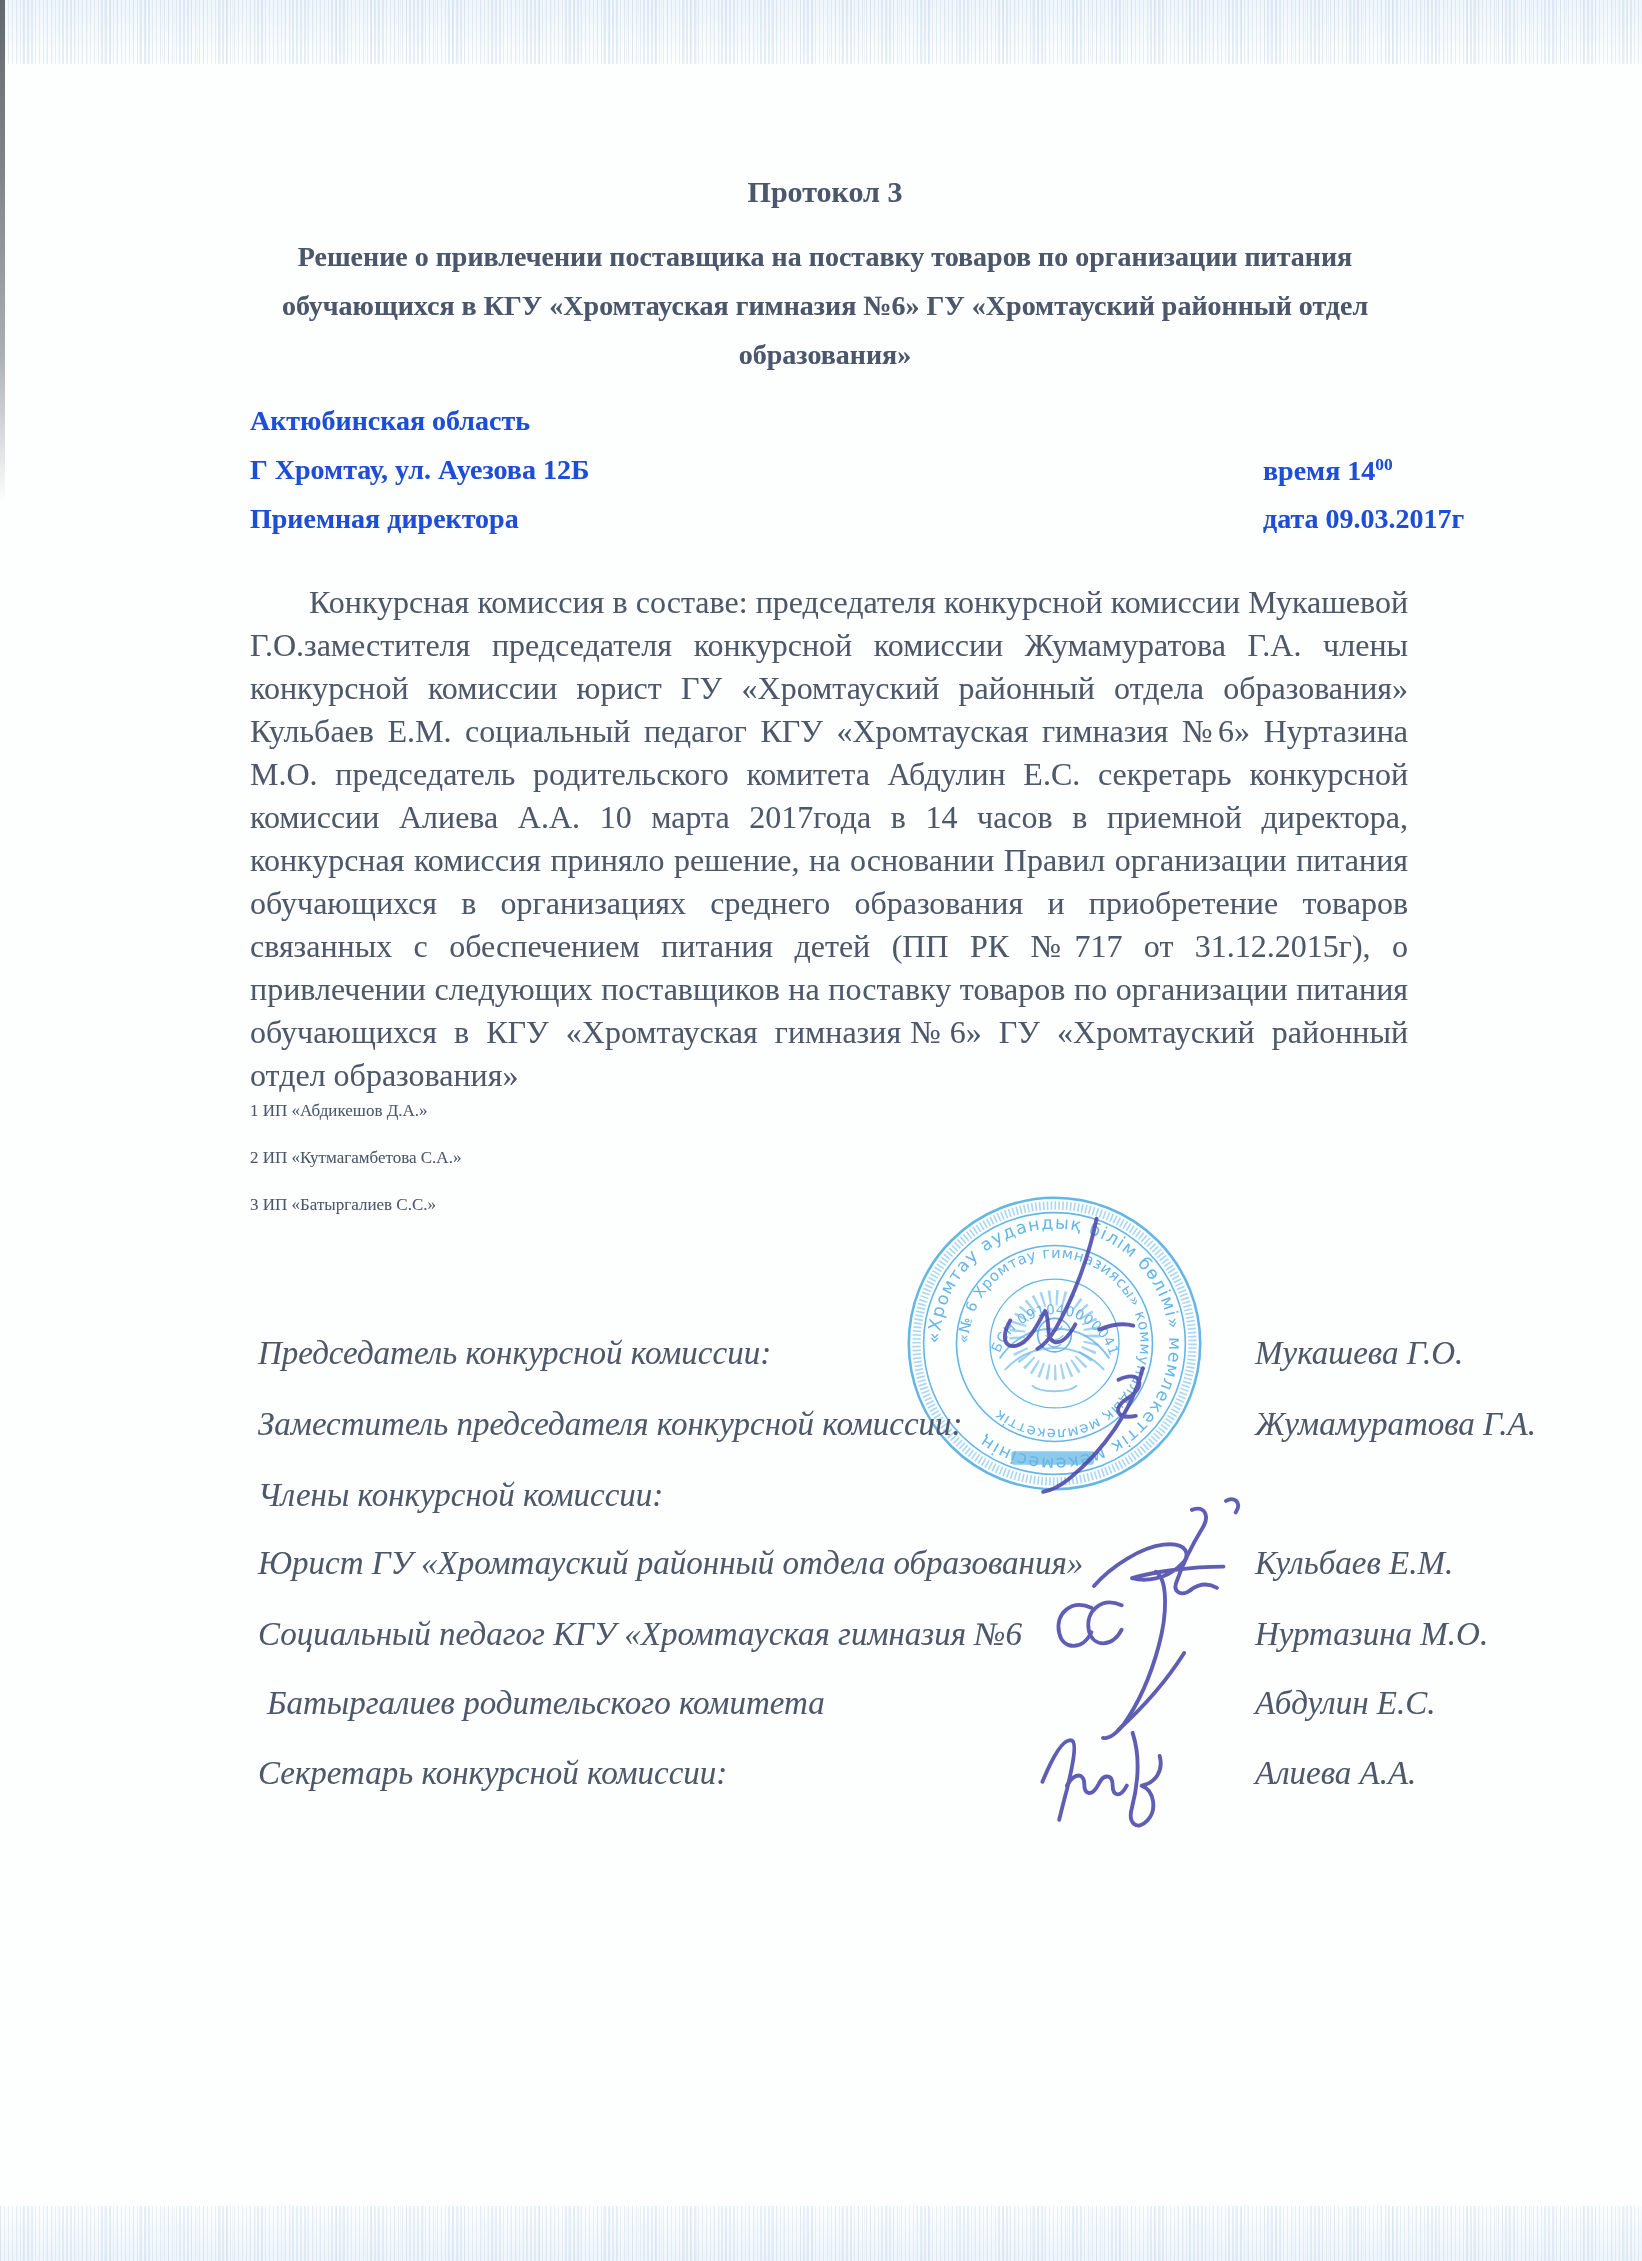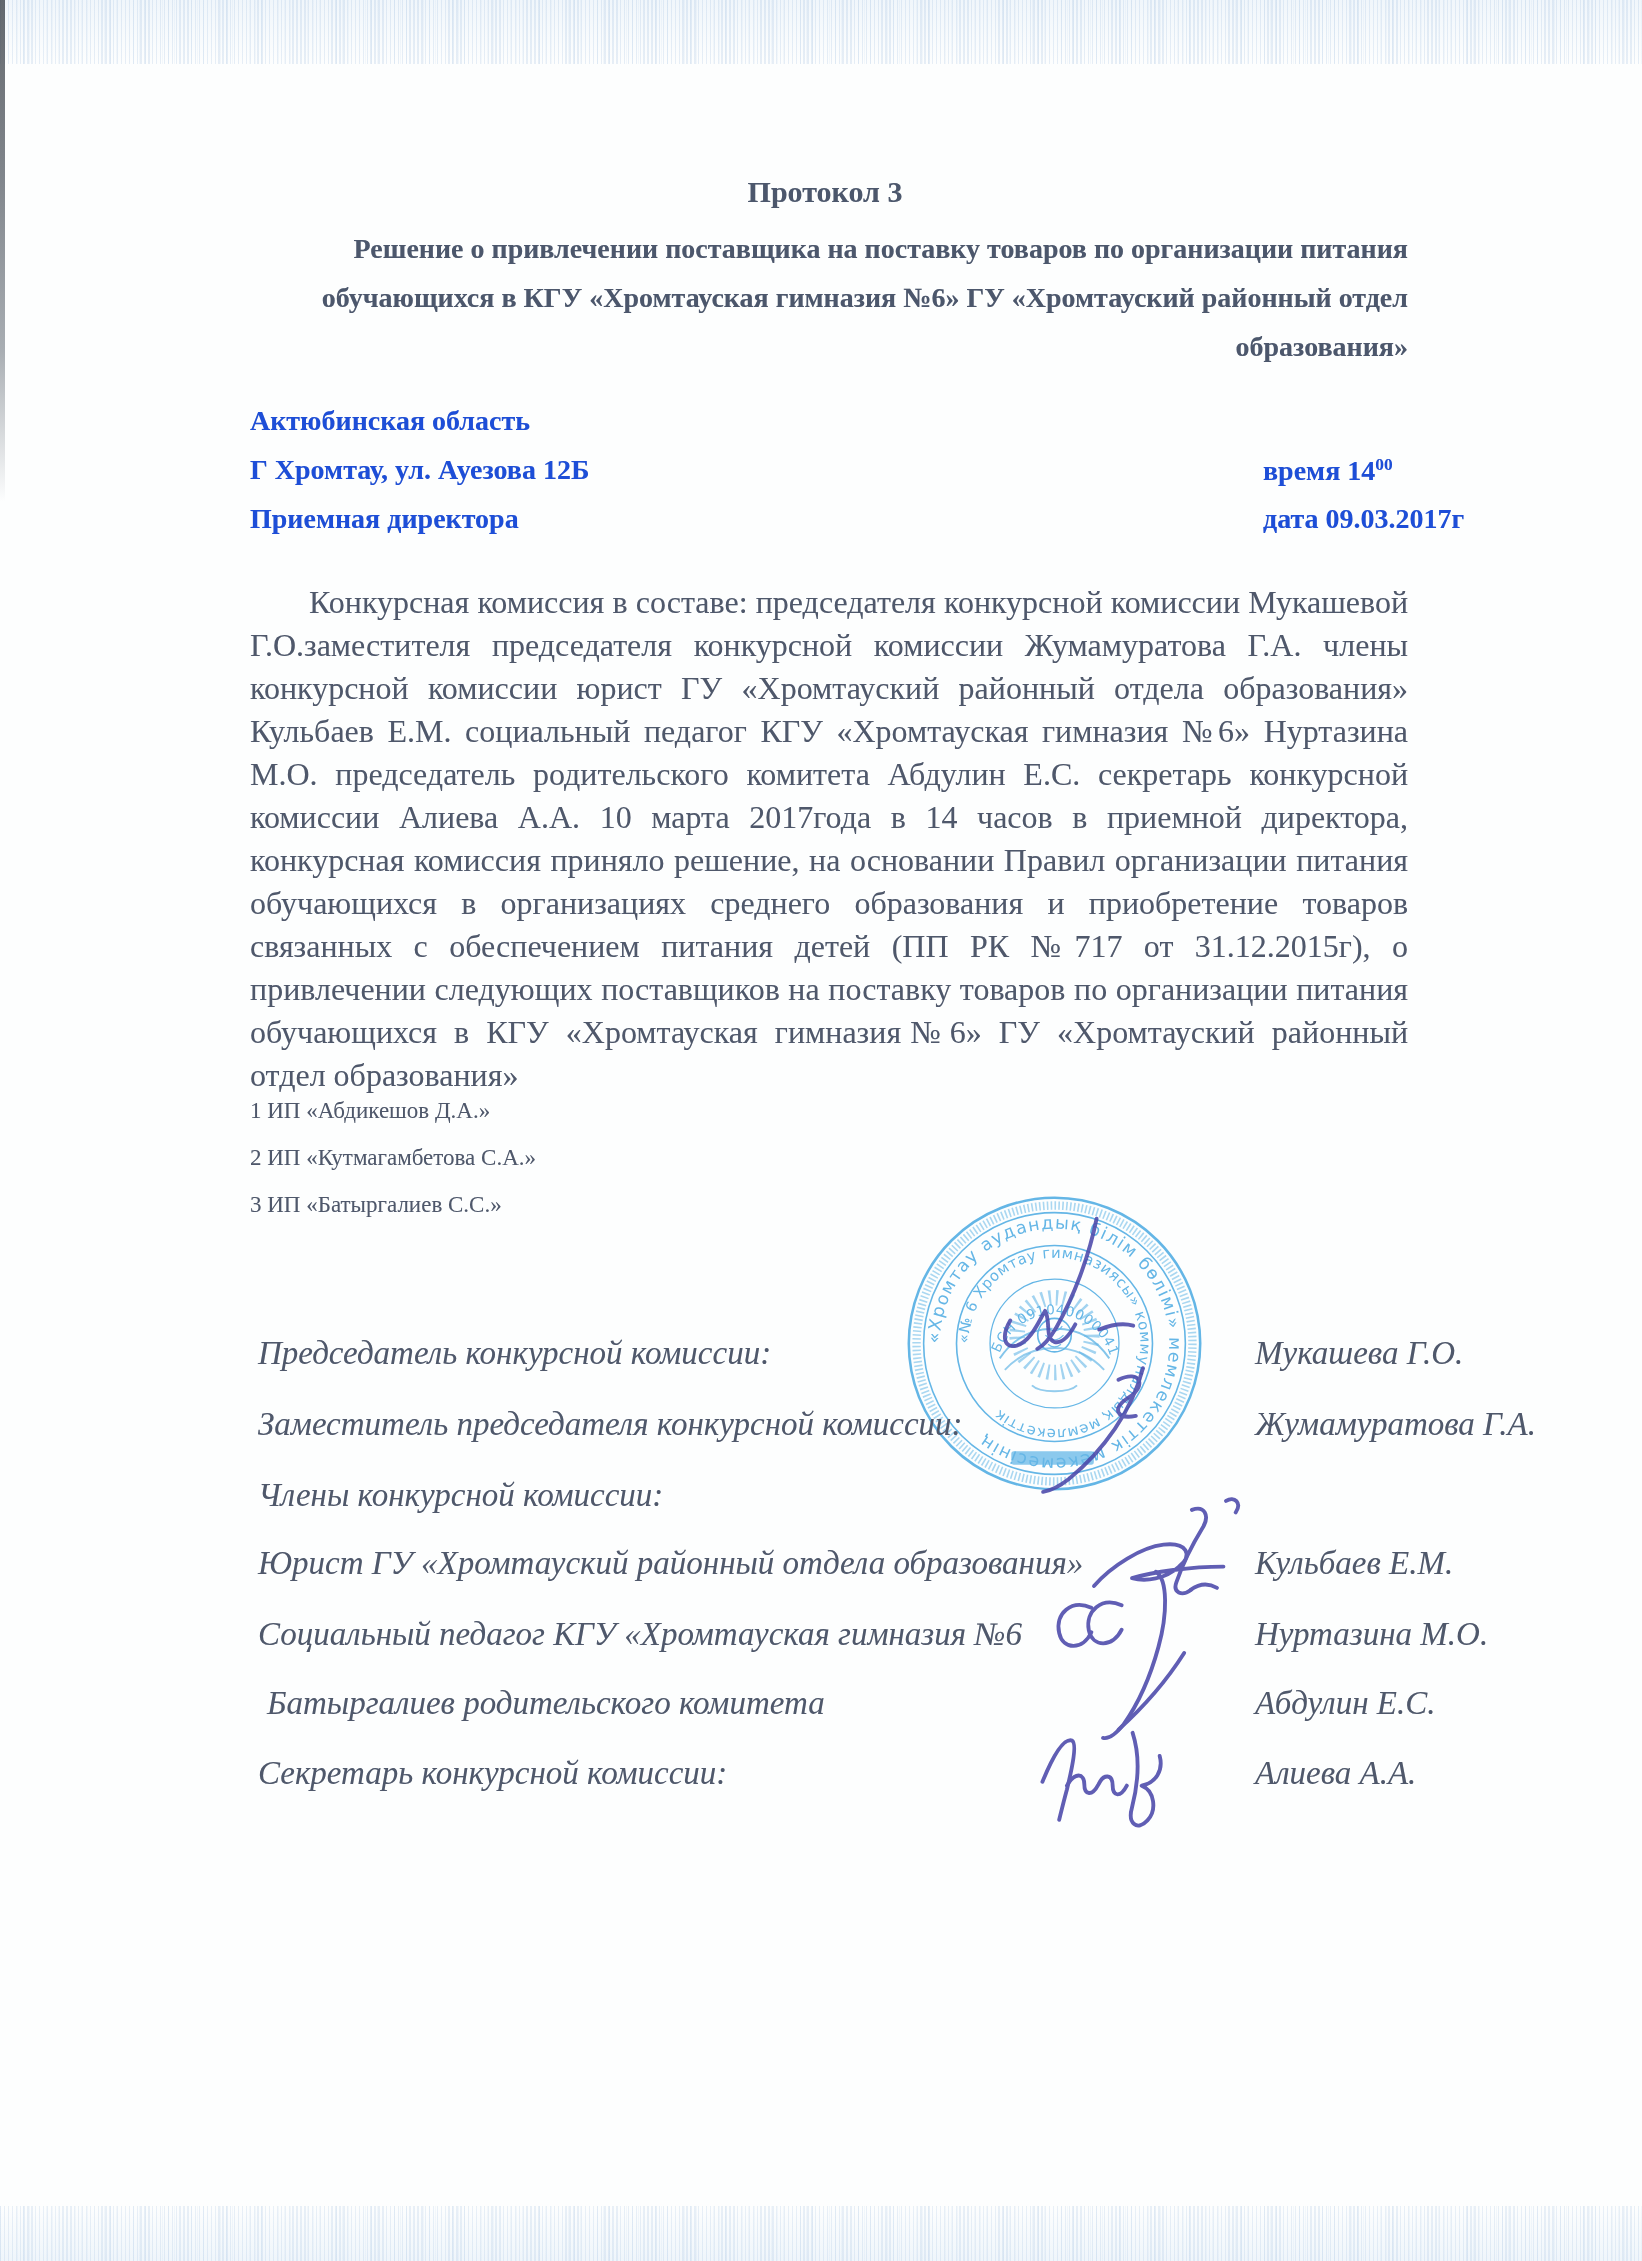--- a/index.html
+++ b/index.html
@@ -30,36 +30,36 @@
     position:absolute;left:0;top:0;width:4.5px;height:502px;
     background:linear-gradient(180deg,#4a4f55 0%,#6a7077 35%,#9aa0a6 70%,rgba(255,255,255,0) 100%);
     opacity:.85;
   }
   .doc-title{
     position:absolute;left:242px;top:175px;width:1166px;
     text-align:center;font-weight:bold;font-size:30px;color:#4c576c;
     text-shadow:0 0 0.6px rgba(90,100,120,.35);
   }
   .doc-subtitle{
-    position:absolute;left:242px;top:224px;width:1166px;
-    text-align:right;font-weight:bold;font-size:28px;line-height:49px;color:#4c576c;
+    position:absolute;left:242px;top:232px;width:1166px;
+    text-align:center;font-weight:bold;font-size:28px;line-height:49px;color:#4c576c;
     text-shadow:0 0 0.6px rgba(90,100,120,.35);
   }
   .meta{position:absolute;left:250px;top:405px;width:1224px;font-weight:bold;font-size:28px;color:#1d4ed8;text-shadow:0 0 0.6px rgba(90,100,120,.3);}
   .meta-row{position:relative;height:49px;white-space:nowrap;}
   .meta-right{position:absolute;left:1013px;top:0;}
   .meta sup{font-size:17.4px;vertical-align:super;margin-top:24px;}
   .body-par{
     position:absolute;left:250px;top:581px;width:1158px;
     font-size:32px;line-height:43px;text-align:justify;text-indent:59px;
     color:#4f586b;text-shadow:0 0 0.6px rgba(90,100,120,.28);
   }
   .suppliers{
     position:absolute;left:250px;top:1087px;width:773px;
-    font-size:23px;line-height:47px;color:#4f586b;text-shadow:0 0 0.6px rgba(90,100,120,.28);
+    font-size:17px;line-height:47px;color:#4f586b;text-shadow:0 0 0.6px rgba(90,100,120,.28);
   }
   .sig-row{position:absolute;left:258px;width:1153px;white-space:nowrap;font-size:33px;color:#4f586b;text-shadow:0 0 0.6px rgba(90,100,120,.28);font-style:italic;}
   .sig-name{position:absolute;left:997px;top:0;}
   .stamp-svg{position:absolute;left:903px;top:1192px;opacity:.92;}
   .ink-svg{position:absolute;left:0;top:0;pointer-events:none;}
 </style>
 </head>
 <body>
 
 <div class="page">

